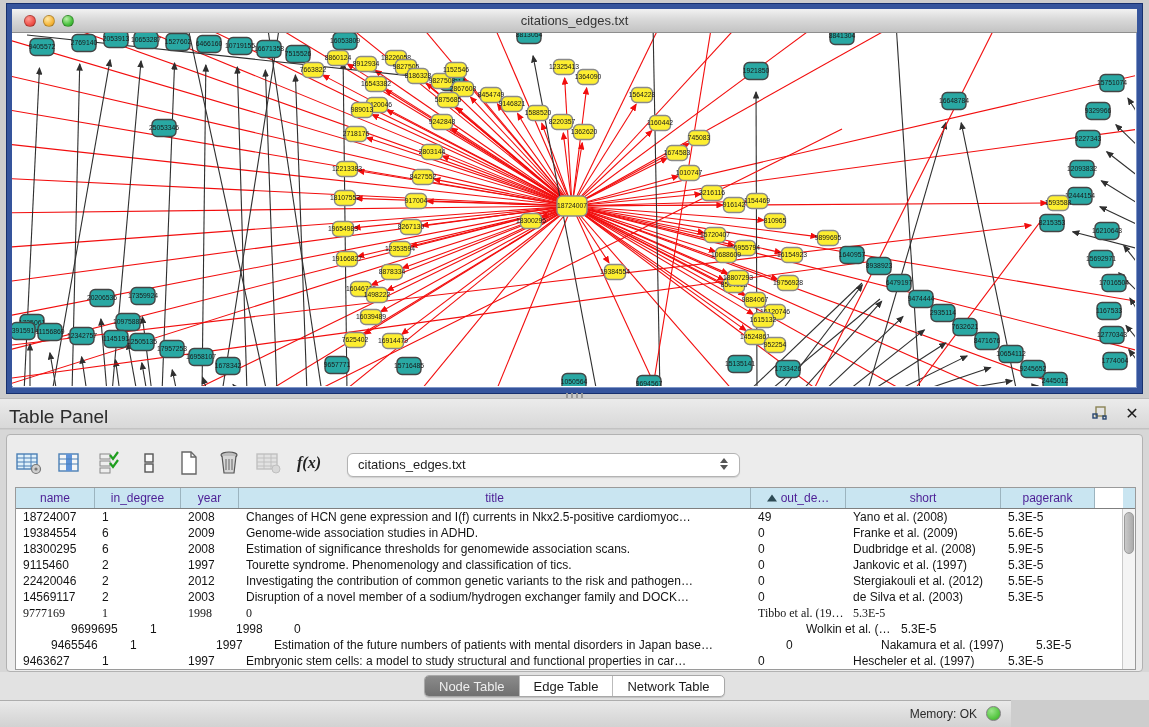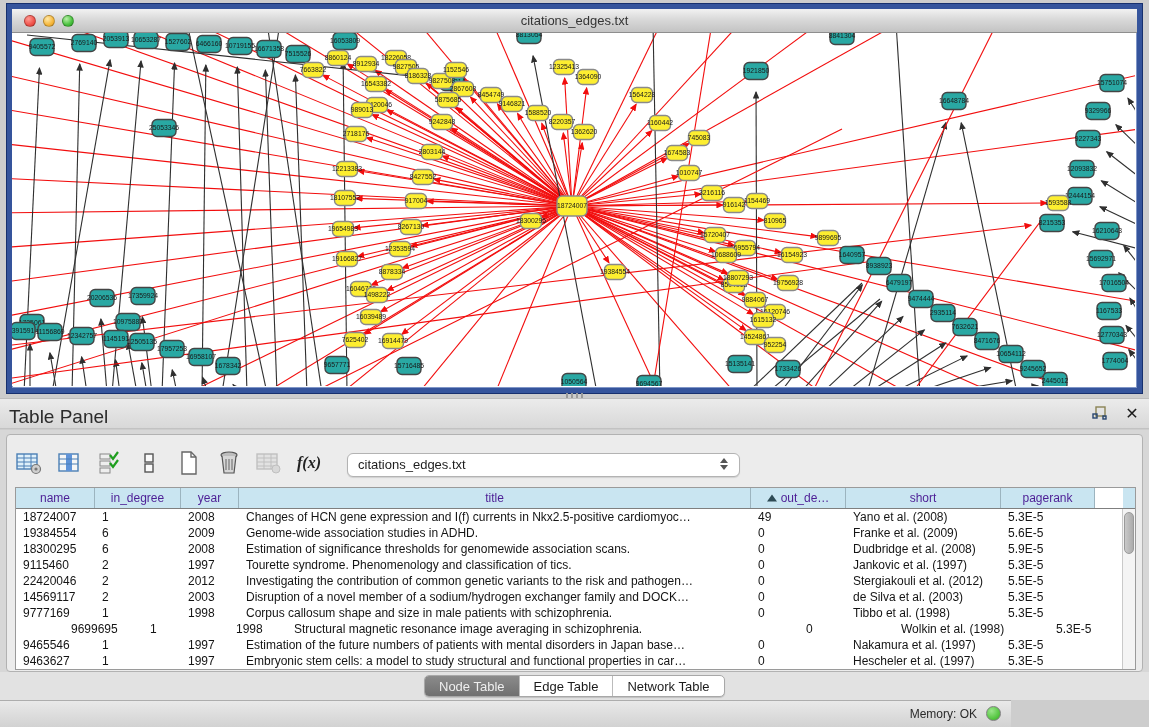--- a/index.html
+++ b/index.html
@@ -645,39 +645,37 @@
             </div>
             <div class="tr" style="grid-template-columns: 79px 86px 58px 512px 95px 155px 94px 28px;">
               <div class="td">14569117</div>
               <div class="td">2</div>
               <div class="td">2003</div>
               <div class="td">Disruption of a novel member of a sodium/hydrogen exchanger family and DOCK…</div>
               <div class="td">0</div>
               <div class="td">de Silva et al. (2003)</div>
               <div class="td">5.3E-5</div>
             </div>
-            <div class="tr" style="grid-template-columns: 79px 86px 58px 512px 95px 155px 94px 28px;">
+            <div class="tr" style="grid-template-columns: 79px 86px 58px 512px 95px 155px 94px 28px; font-family: Liberation Serif, serif;">
               <div class="td">9777169</div>
               <div class="td">1</div>
               <div class="td">1998</div>
-              <div class="td">Corpus callosum shape and size in male patients with schizophrenia.</div>
               <div class="td">0</div>
               <div class="td">Tibbo et al. (1998)</div>
               <div class="td">5.3E-5</div>
             </div>
             <div class="tr" style="grid-template-columns: 79px 86px 58px 512px 95px 155px 94px 28px; padding-left: 48px;">
               <div class="td">9699695</div>
               <div class="td">1</div>
               <div class="td">1998</div>
-              <div class="td">Structural magnetic resonance image averaging in schizophrenia.</div>
               <div class="td">0</div>
               <div class="td">Wolkin et al. (1998)</div>
               <div class="td">5.3E-5</div>
             </div>
-            <div class="tr" style="grid-template-columns: 79px 86px 58px 512px 95px 155px 94px 28px;">
+            <div class="tr" style="grid-template-columns: 79px 86px 58px 512px 95px 155px 94px 28px; padding-left: 28px;">
               <div class="td">9465546</div>
               <div class="td">1</div>
               <div class="td">1997</div>
               <div class="td">Estimation of the future numbers of patients with mental disorders in Japan base…</div>
               <div class="td">0</div>
               <div class="td">Nakamura et al. (1997)</div>
               <div class="td">5.3E-5</div>
             </div>
             <div class="tr" style="grid-template-columns: 79px 86px 58px 512px 95px 155px 94px 28px;">
               <div class="td">9463627</div>

